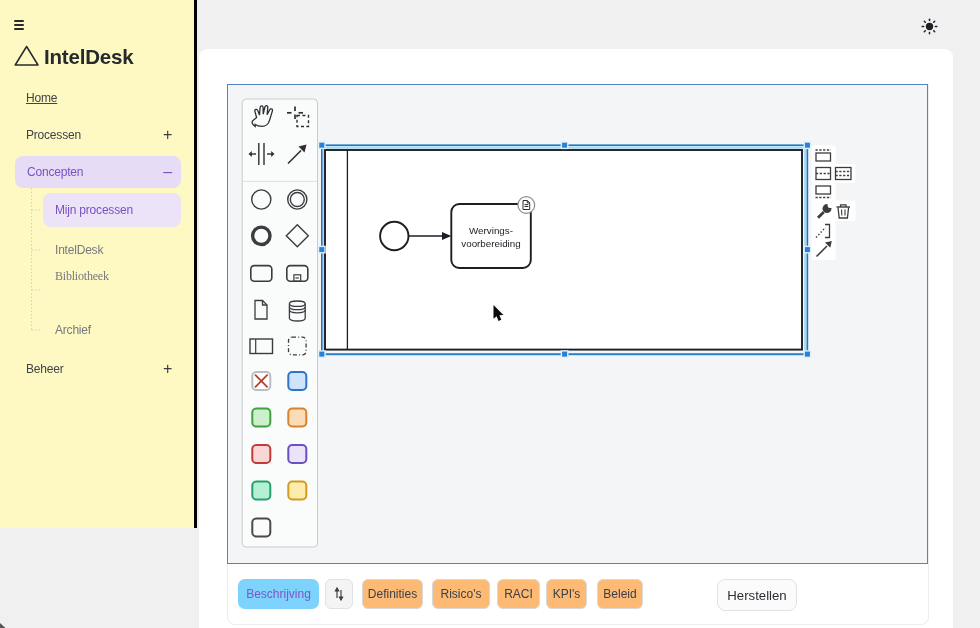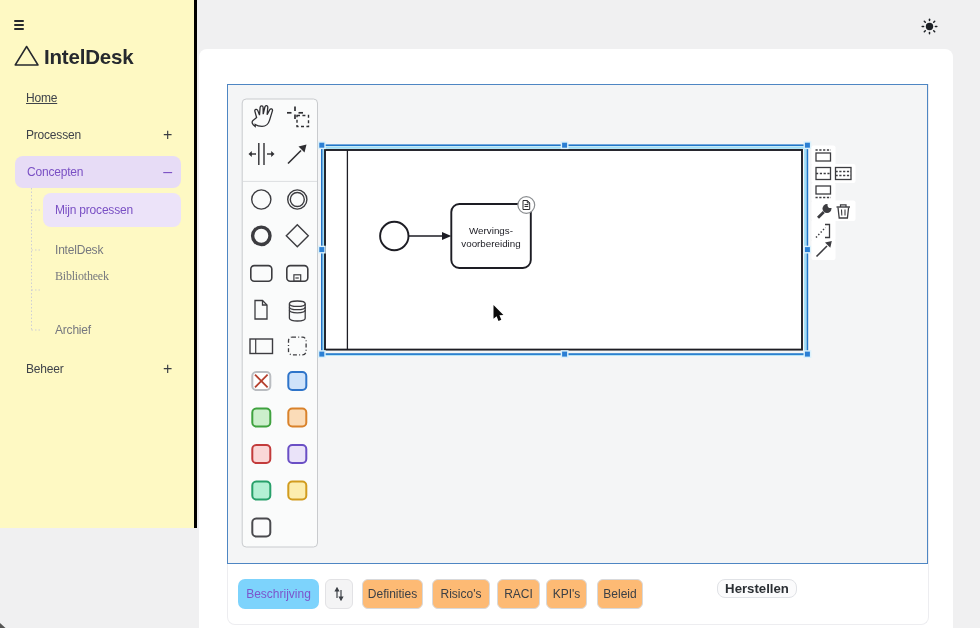--- a/index.html
+++ b/index.html
@@ -43,21 +43,21 @@
 
   
   .btn { position:absolute; display:flex; align-items:center; justify-content:center;
          background:#fdba74; border:1px solid #d8d9db; border-radius:6px;
          font-size:12px; color:#3c4046; height:30px; top:579px; }
   .btnBesch { position:absolute; left:238px; top:579px; width:81px; height:30px;
               background:#7dd3fc; border:none; border-radius:7px; color:#7c55cb;
               display:flex; align-items:center; justify-content:center; font-size:12px; }
   .bigbtn { position:absolute; display:flex; align-items:center; justify-content:center;
             background:#fbfbfc; border:1px solid #e0e2e6; border-radius:8px;
-            font-size:13.2px; color:#2b2f34; height:19px; top:579px;font-weight:bold; }
+            font-size:13.2px; color:#2b2f34; height:32px; top:579px; }
 </style>
 </head>
 <body>
 <div class="stage">
 
   <div class="sidebar">
     <div class="burger">
         <div></div>
         <div></div>
         <div></div>

